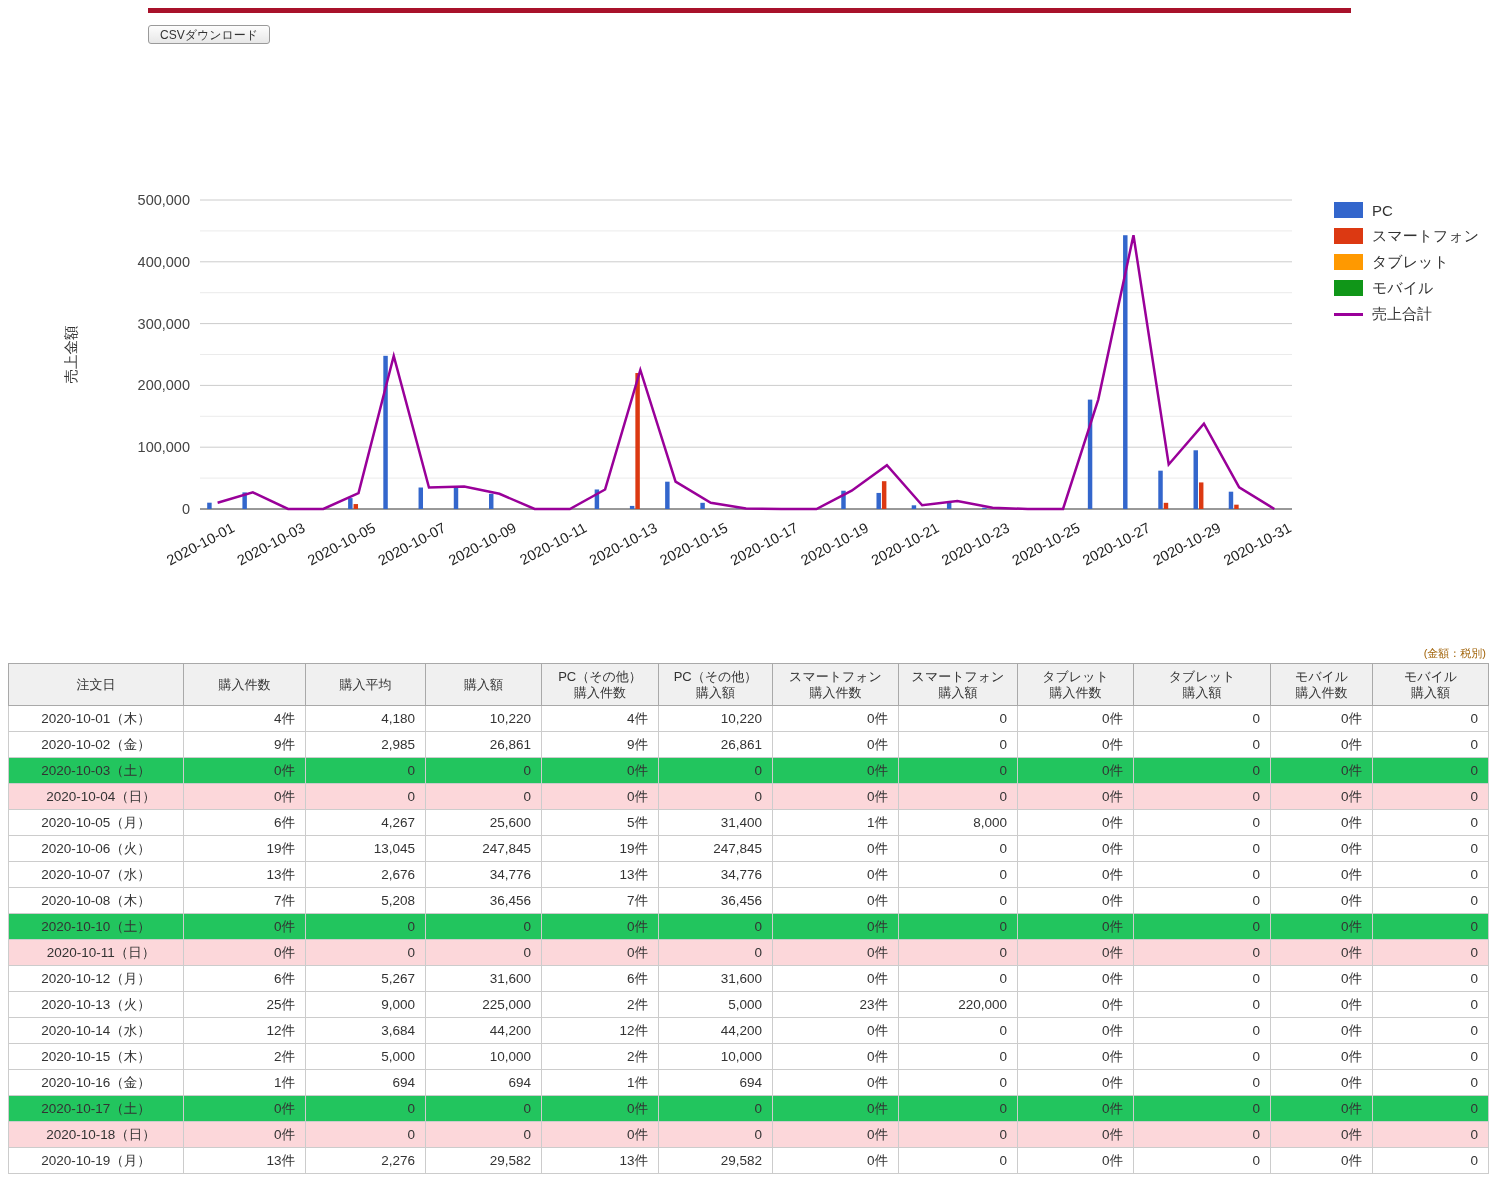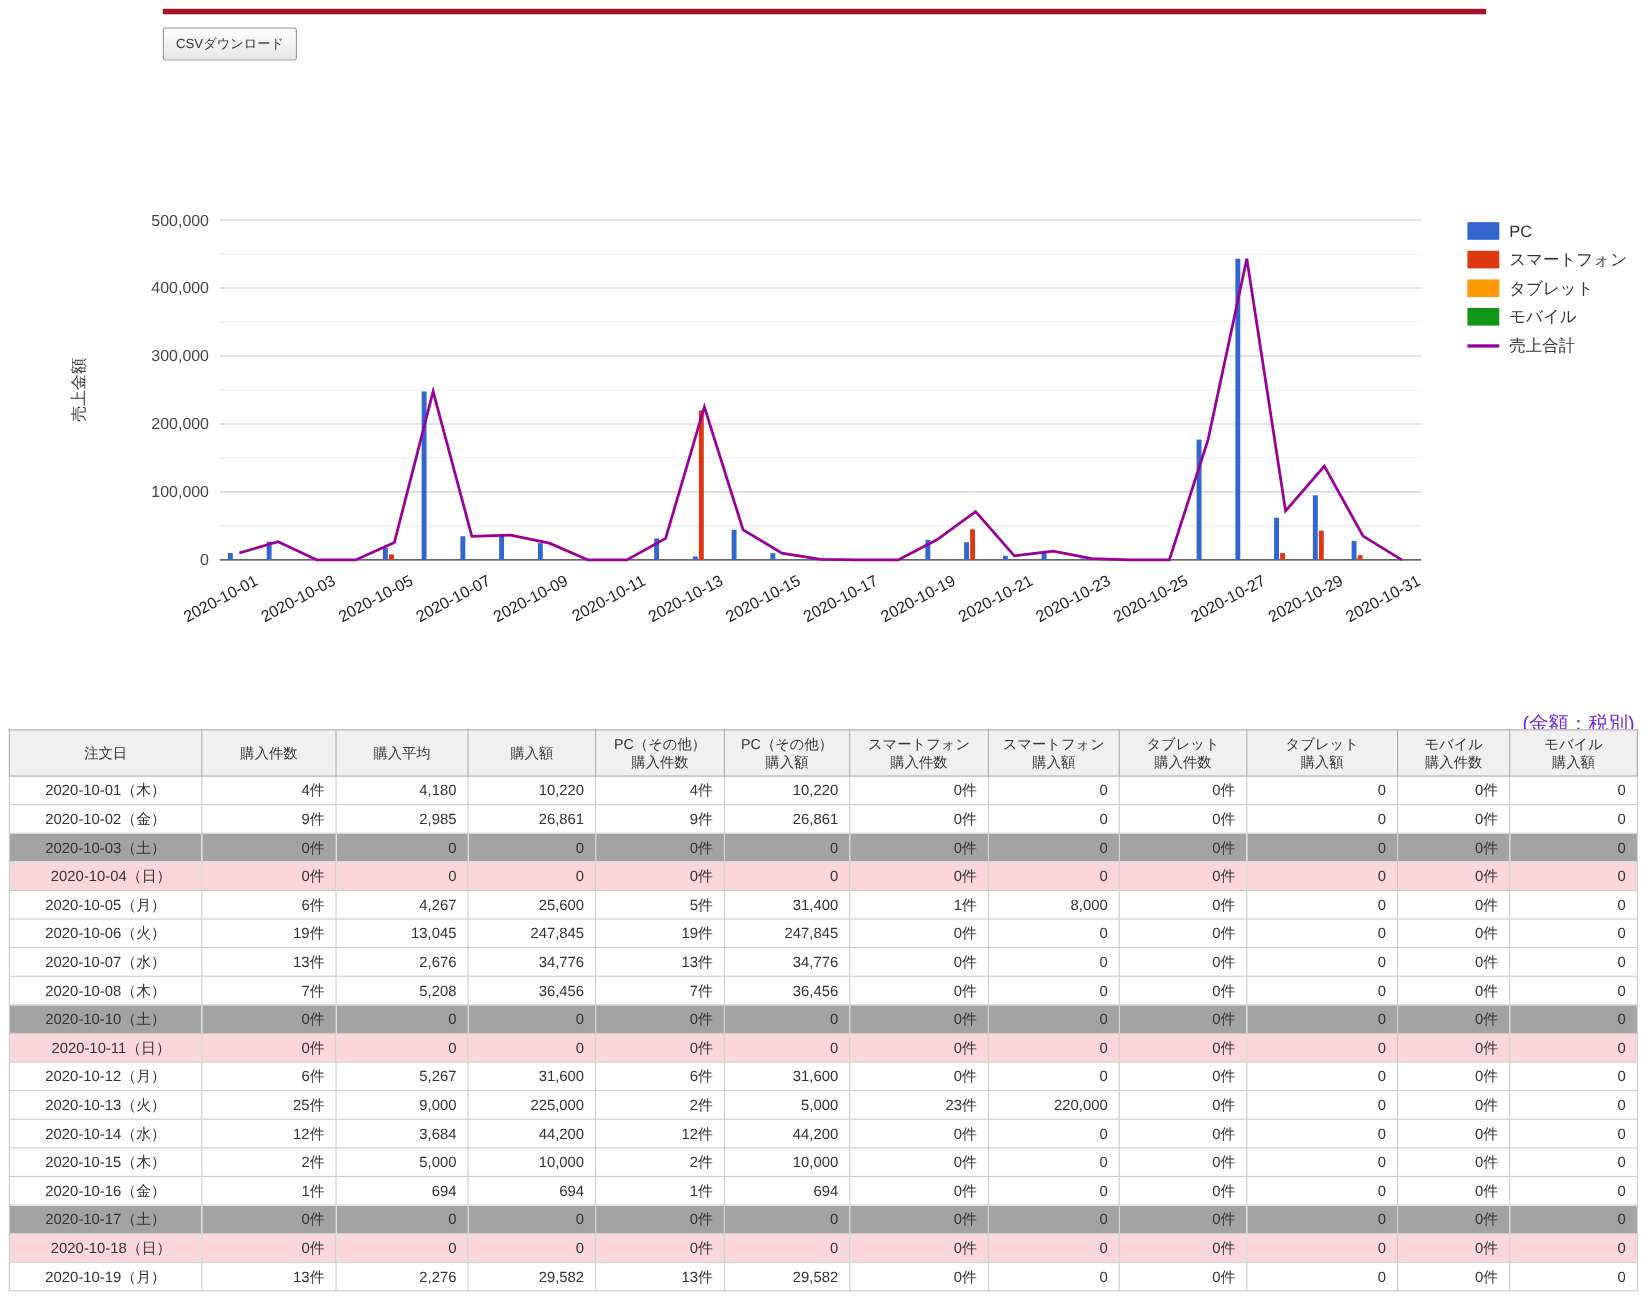--- a/index.html
+++ b/index.html
@@ -3,47 +3,47 @@
 <meta charset="utf-8">
 <style>
   * { box-sizing: border-box; }
   html,body { margin:0; padding:0; }
   body {
     width:1497px; height:1187px; overflow:hidden; position:relative;
     background:#ffffff; font-family:"Liberation Sans", sans-serif;
   }
   .top-rule { position:absolute; left:148px; top:8px; width:1203px; height:5px; background:#a8112a; }
   .csv-btn {
-    position:absolute; left:148px; top:25px; height:30px; padding:1px 11px;
+    position:absolute; left:148px; top:25px; height:19px; padding:1px 11px;
     font-size:12px; color:#333; font-family:"Liberation Sans",sans-serif;
     background:linear-gradient(#fdfdfd,#e7e7e7); border:1px solid #9a9a9a; border-radius:3px;
     cursor:pointer;
   }
   #chart-svg { position:absolute; left:0; top:0; }
   .legend { position:absolute; left:1310px; top:197px; }
   .legend-item { display:flex; align-items:center; height:26px;padding-left:24px; }
   .legend-box { width:29px; height:16px; margin-right:9px; flex:0 0 auto; }
   .legend-line { width:29px; height:0; border-top:3px solid #990099; margin-right:9px; flex:0 0 auto; }
   .legend-label { font-size:15px; color:#333; white-space:nowrap; }
-  .tax-note { position:absolute; right:11px; top:646px; font-size:18px; color:#6d28d9;margin-left:31px; }
+  .tax-note { position:absolute; right:11px; top:646px; font-size:11px; color:#a16207;margin-left:31px; }
   table.sales {
     position:absolute; left:8px; top:663px; border-collapse:collapse; table-layout:fixed;
     font-size:13.5px; color:#333; background:#fff;
   }
   table.sales th {
     background:#f0f0f0; border:1px solid #a9a9a9; font-weight:normal;
     height:42px; line-height:16px; text-align:center; font-size:13px; padding:2px 2px;
     white-space:nowrap; overflow:hidden;
   }
   table.sales td {
     border:1px solid #cccccc; height:26px; padding:0 10px; white-space:nowrap; overflow:hidden;
   }
   td.c-date { text-align:center; }
   td.c-num  { text-align:right; }
-  tr.sat td { background:#a3a3a3; }
+  tr.sat td { background:#22c55e; }
   tr.sun td { background:#fcd7da;padding-left:20px; }
 </style>
 </head>
 <body>
 
 <div class="top-rule"></div>
 <button class="csv-btn">CSVダウンロード</button>
 
 <svg id="chart-svg" width="1497" height="610">
     <g>

